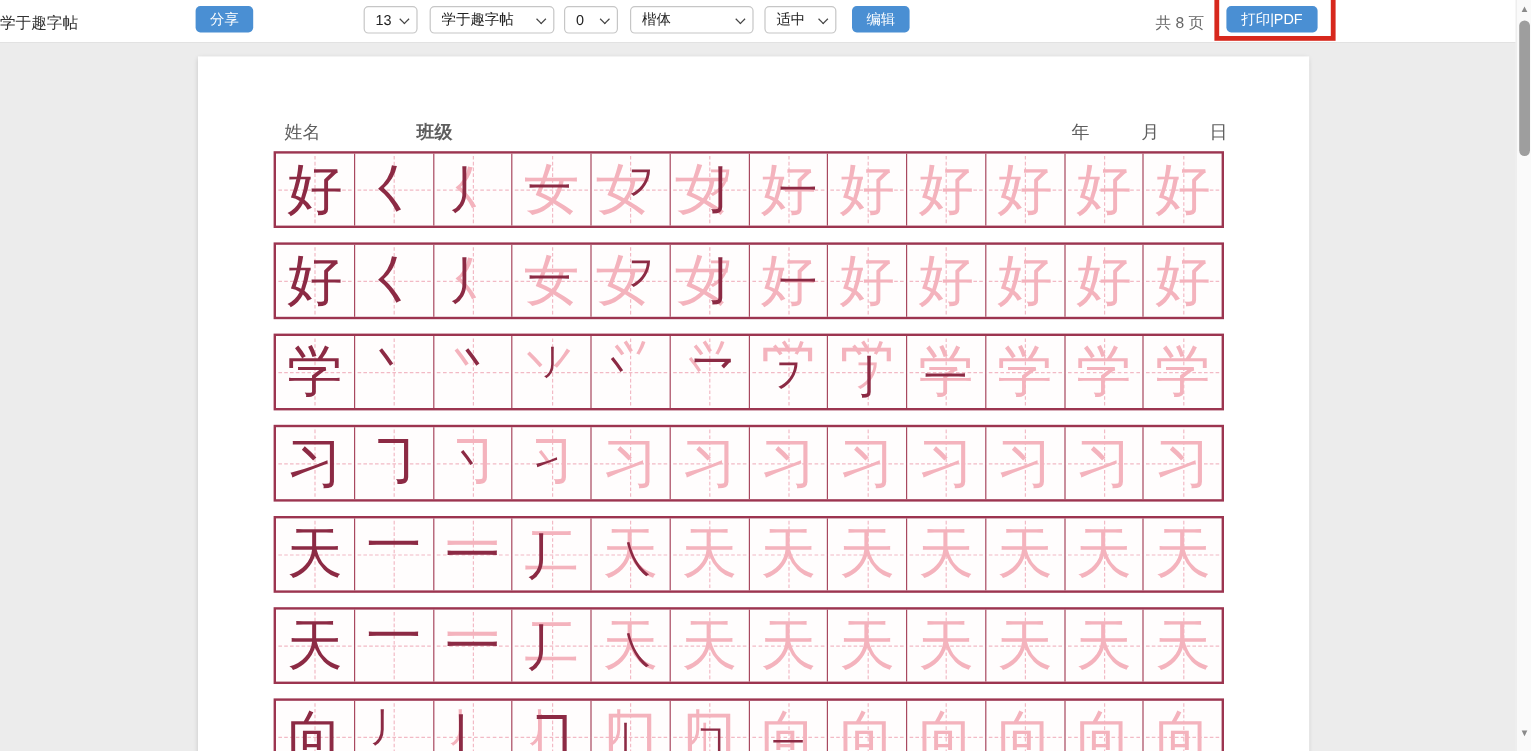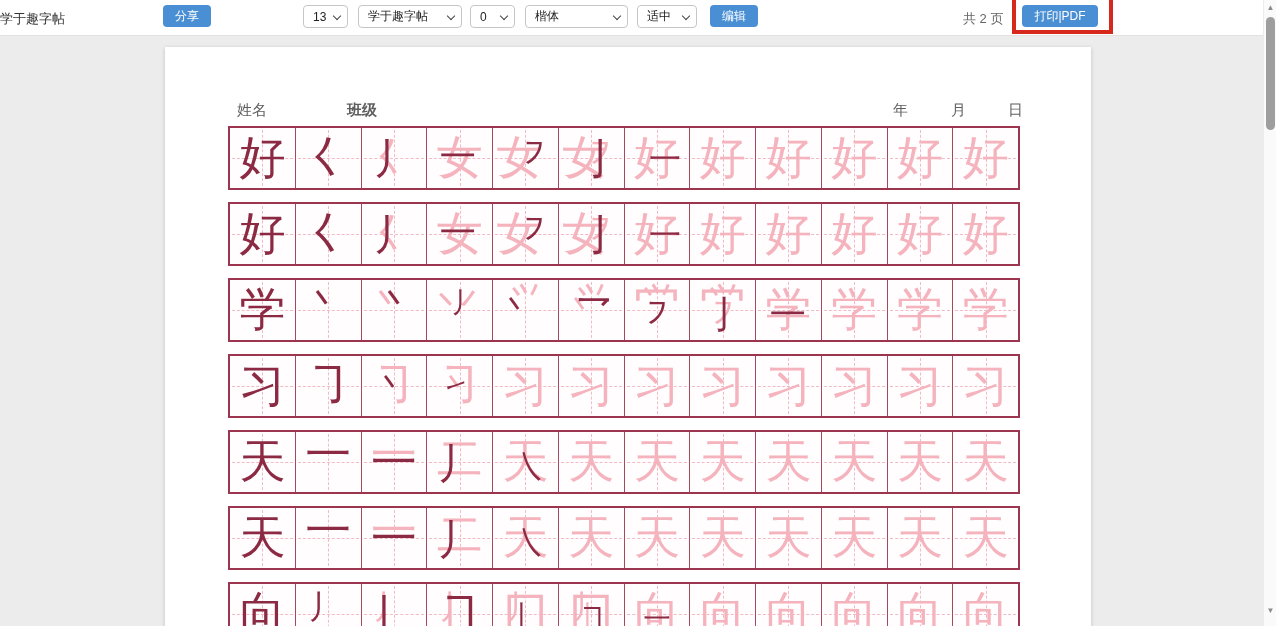--- a/index.html
+++ b/index.html
@@ -74,21 +74,21 @@
     <span>楷体</span>
     <i class="chev"></i>
   </div>
   <div class="tb-select" style="left:637px; width:60px;">
     <span>适中</span>
     <i class="chev"></i>
   </div>
 
   <button class="btn-blue" style="left:710px;">编辑</button>
 
-  <span class="pages-text">共 2 页</span>
+  <span class="pages-text">共 8 页</span>
 
   <div class="annotation-box"></div>
   <button class="btn-blue" style="left:1022px; width:76px; padding:0;">打印|PDF</button>
 </div>
 
 <div class="paper">
   <span class="sheet-label" style="left:72px;">姓名</span>
   <span class="sheet-label" style="left:182px;font-weight:bold;">班级</span>
   <span class="sheet-label" style="left:728px;">年</span>
   <span class="sheet-label" style="left:786px;">月</span>

